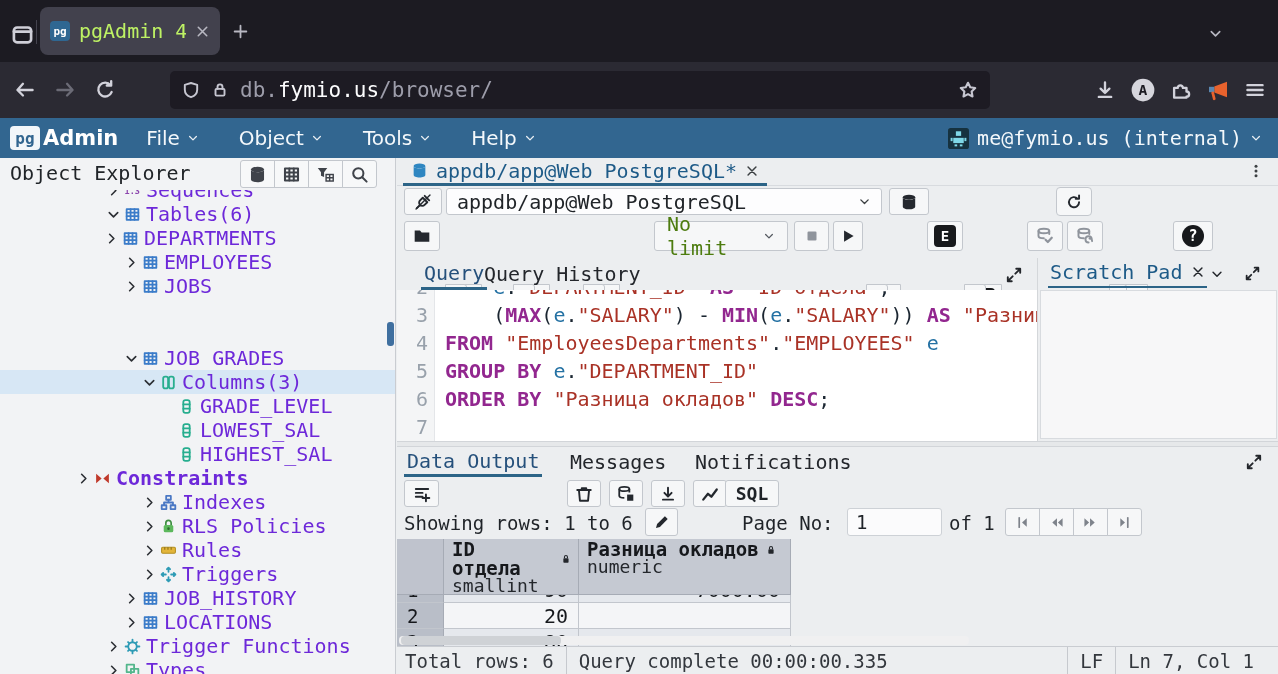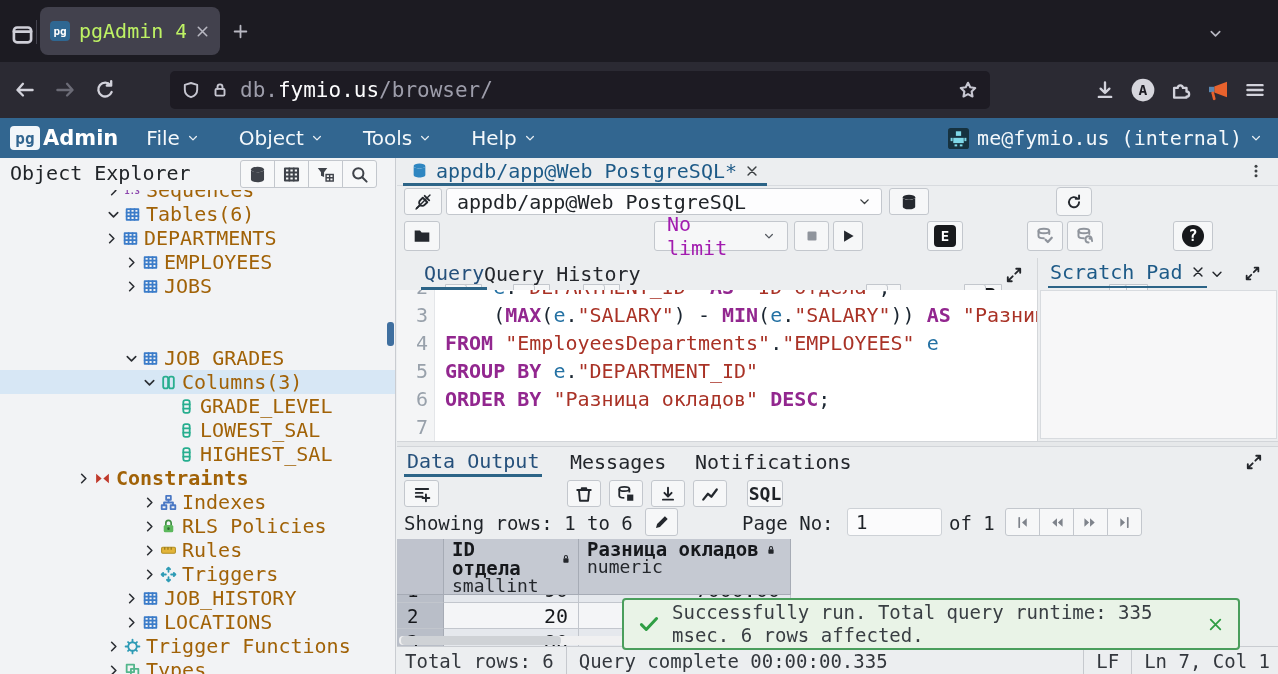--- a/index.html
+++ b/index.html
@@ -35,21 +35,21 @@
 .pguserwrap{margin-left:auto;margin-right:16px;display:flex;align-items:center;gap:8px;color:#f4f8fb;font-size:20px}
 .puic{width:21px;height:21px}
 
 .content{position:absolute;top:158px;left:0;width:1278px;height:516px}
 .sidebar{position:absolute;left:0;top:0;width:396px;height:516px;background:#f2f3f5;overflow:hidden;border-right:1px solid #c9ccd1}
 .tree{position:absolute;left:0;top:20px;width:100%}
 .trow{height:24px;display:flex;align-items:center}
 .trow.sel{background:#d7e7f5}
 .tchevron{width:15px;height:15px;color:#2b2e33;margin-right:3px;flex:none}
 .ticon{width:17px;height:17px;margin-right:5px;flex:none}
-.tlabel{font-size:20px;color:#a16207;white-space:pre}
+.tlabel{font-size:20px;color:#6d28d9;white-space:pre}
 .sbhead{position:absolute;left:0;top:0;width:100%;height:32px;background:#f2f3f5;z-index:2}
 .sbtitle{position:absolute;left:10px;top:3px;font-size:20px;color:#202428}
 .sbbtns{position:absolute;left:240px;top:2px;display:flex}
 .sbtn{width:35px;height:28px;background:#f7f8f9;border:1px solid #c3c7cd;display:flex;align-items:center;justify-content:center;color:#3f434a;margin-left:-1px}
 .sbtn:first-child{border-radius:3px 0 0 3px;margin-left:0}
 .sbtn:last-child{border-radius:0 3px 3px 0}
 .sbtn .ic{width:19px;height:19px}
 .scrollthumb{position:absolute;right:1px;top:164px;width:7px;height:24px;background:#3f6f9f;border-radius:3px;z-index:3}
 
 .mainp{position:absolute;left:397px;top:0;width:881px;height:516px;background:#eceef0}
@@ -68,21 +68,21 @@
 .btngrp .chev .ic{width:12px;height:12px;color:#555a61}
 .plugbtn{position:absolute;left:7px;top:2px;width:38px;height:27px}
 .conndd{position:absolute;left:49px;top:2px;width:436px;height:27px;background:#fdfdfe;border:1px solid #c3c7cd;border-radius:3px;display:flex;align-items:center;padding:0 10px;font-size:20px;color:#202428}
 .conndd .ic{margin-left:auto;width:13px;height:13px;color:#3c4043}
 .db2btn{position:absolute;left:492px;top:2px;width:40px;height:27px}
 .refreshbtn{position:absolute;right:8px;top:1px;width:36px;height:29px;border-radius:4px}
 .qtoolbar .btn,.qtoolbar .btngrp{top:63px;height:30px;position:absolute}
 .blackbox{width:22px;height:22px;background:#17191c;border-radius:4px;color:#fff;font-size:14px;font-weight:bold;display:flex;align-items:center;justify-content:center}
 .blackbox .ic{width:14px;height:14px;color:#fff}
 .qcirc{width:22px;height:22px;border-radius:50%;background:#17191c;color:#fff;font-size:15px;font-weight:bold;display:flex;align-items:center;justify-content:center}
-.nolimit{justify-content:flex-end;padding:0 12px;color:#a21caf;font-size:20px}
+.nolimit{justify-content:flex-end;padding:0 12px;color:#4d7c0f;font-size:20px}
 .dim{color:#8f949c}
 .qtabs{position:absolute;left:0;top:100px;width:640px;height:32px}
 .qtab{position:absolute;top:0;height:32px;display:flex;align-items:center;font-size:20px;color:#23262b;padding:0 3px}
 .qtab.active{color:#25507b;border-bottom:3px solid #2c6487}
 .qexpand{position:absolute;left:608px;top:108px;width:18px;height:18px;color:#23262b}
 .editor{position:absolute;left:0;top:132px;width:640px;height:151px;background:#fff;overflow:hidden;display:flex}
 .gutter{width:38px;background:#f4f5f6;border-right:1px solid #e4e6e9;text-align:right;padding-right:6px;color:#98a1ab;font-size:20px;margin-top:-17px;flex:none}
 .gline,.cline{height:28px;line-height:28px;white-space:pre}
 .code{padding-left:10px;font-size:20px;margin-top:-17px;overflow:hidden}
 .tk-k{color:#92278f;font-weight:bold}.tk-s{color:#a93226}.tk-i{color:#2471a3}.tk-p{color:#1b2631}
@@ -955,21 +955,21 @@
             </svg>
           </span>
         </div>
       <div class="btn" style="left:296px;width:34px">
           <span class="ic">
             <svg viewBox="0 0 16 16" fill="none" stroke="currentColor" stroke-width="1.7" stroke-linecap="round" stroke-linejoin="round">
               <path d="M2 13L6.2 7.8l3 2.6L14 4" stroke-width="2"></path>
             </svg>
           </span>
         </div>
-      <div class="btn sqlbtn" style="left:350px;width:36px">SQL</div>
+      <div class="btn sqlbtn" style="left:328px;width:54px">SQL</div>
     </div>
 
     <div class="paging">
       <span class="ptext" style="left:7px">Showing rows: 1 to 6</span>
       <div class="btn pencilbtn">
           <span class="ic">
             <svg viewBox="0 0 16 16" fill="currentColor" stroke="none">
               <path d="M2 14l1.1-3.9 7.8-7.8 2.8 2.8-7.8 7.8z"></path>
             </svg>
           </span>
@@ -1052,38 +1052,25 @@
         <div class="grow" style="top: 471px; left: 0px;">
           <div class="grn" style="height: 26px;">3</div>
           <div class="gcell" style="width: 135px; height: 26px; background: rgb(229, 232, 237);">80</div>
           <div class="gcell" style="width: 212px; height: 26px; background: rgb(229, 232, 237);"></div>
         </div>
       </div>
     <div class="hscroll">
         <div class="hthumb"></div>
       </div>
 
-    <div class="toast">
-      <span class="ic tcheck">
-          <svg viewBox="0 0 16 16" fill="none" stroke="currentColor" stroke-width="1.7" stroke-linecap="round" stroke-linejoin="round">
-            <path d="M2.5 8.5l3.5 3.5 7.5-8" stroke-width="2.2"></path>
-          </svg>
-        </span>
-      <span class="ttext">Successfully run. Total query runtime: 335 msec. 6 rows affected.</span>
-      <span class="ic tclosex">
-          <svg viewBox="0 0 16 16" fill="none" stroke="currentColor" stroke-width="1.7" stroke-linecap="round" stroke-linejoin="round">
-            <path d="M3.5 3.5l9 9M12.5 3.5l-9 9"></path>
-          </svg>
-        </span>
-    </div>
 
     <div class="statusbar">
       <span style="margin-left:8px">Total rows: 6</span>
       <span class="ssep"></span>
       <span>Query complete 00:00:00.335</span>
       <span class="sspacer"></span>
       <span class="ssep"></span>
       <span>LF</span>
       <span class="ssep"></span>
-      <span style="margin-right:8px">Ln 7, Col 1</span>
+      <span style="margin-right:24px">Ln 7, Col 1</span>
     </div>
   </div>
 </div>
 
 </body></html>

